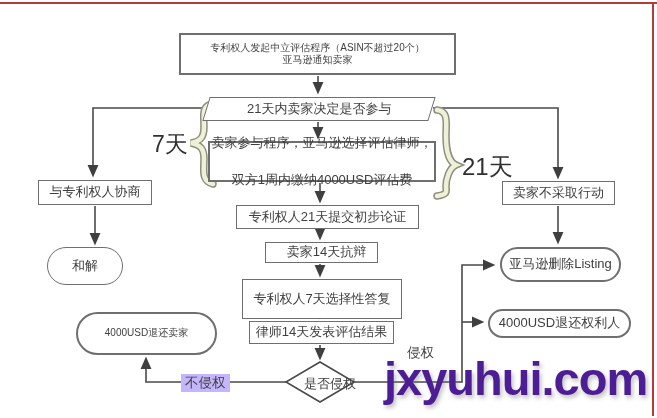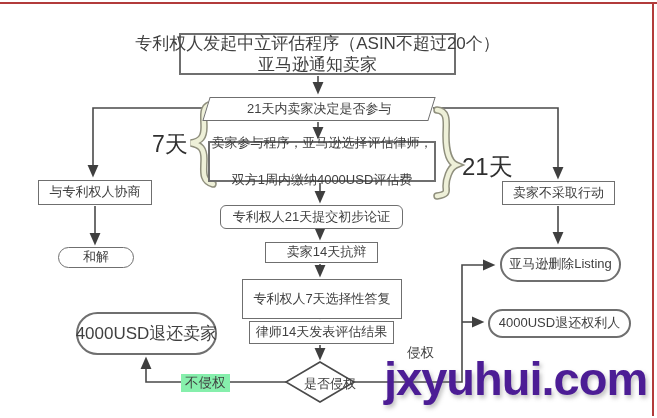--- a/index.html
+++ b/index.html
@@ -11,29 +11,29 @@
   .edge-right{position:absolute;right:3px;top:2px;width:2px;height:414px;}
   .node{
     position:absolute;display:flex;flex-direction:column;align-items:center;justify-content:center;
     background:#fff;border:2px solid #6f6f6f;box-sizing:border-box;
     font-size:13px;line-height:1.25;text-align:center;white-space:nowrap;
   }
   .stadium{border-radius:999px;}
   .para{transform:skewX(-17deg);}
   .para .unskew{transform:skewX(17deg);}
   .freelabel{position:absolute;background:transparent;font-size:13.5px;white-space:nowrap;}
-  .onLine{background:#86efac;padding:0 4px;}
+  .onLine{background:#c4b5fd;padding:0 4px;}
   .bigdays{position:absolute;font-size:23px;color:#2f2f2f;white-space:nowrap;}
   .diamond-label{position:absolute;left:284px;top:375px;width:72px;text-align:right;font-size:13px;white-space:nowrap;}
   .watermark{
     position:absolute;left:384px;top:351px;font-size:47px;font-weight:800;letter-spacing:-1px;
     text-shadow:2px 3px 4px rgba(120,120,120,0.45);white-space:nowrap;
   }
   svg.overlay{position:absolute;left:0;top:0;}
-  .two-line{font-size:17px;}
+  .two-line{font-size:10px;}
 </style>
 </head>
 <body>
 
 <div class="canvas">
 
   <div class="edge-top" style="background:#b23b3b;"></div>
   <div class="edge-right" style="background:#b23b3b;"></div>
 
   <svg class="overlay" width="657" height="418" viewBox="0 0 657 418">
@@ -78,25 +78,25 @@
 
   <div class="node two-line" style="left:208px;top:141px;width:228px;height:41px;font-size:13px;gap:20px;">
     <div>卖家参与程序，亚马逊选择评估律师，</div>
     <div>双方1周内缴纳4000USD评估费</div>
   </div>
 
   <div class="node" style="left:38px;top:180px;width:114px;height:25px;border-width:1.5px;">
     <div>与专利权人协商</div>
   </div>
 
-  <div class="node stadium" style="left:58px;top:247px;width:76px;height:21px;border-width:1.5px;">
+  <div class="node stadium" style="left:47px;top:247px;width:76px;height:38px;border-width:1.5px;">
     <div>和解</div>
   </div>
 
-  <div class="node" style="left:220px;top:205px;width:183px;height:24px;border-width:1.5px;border-radius:6px;">
+  <div class="node" style="left:236px;top:205px;width:183px;height:24px;border-width:1.5px;">
     <div>专利权人21天提交初步论证</div>
   </div>
 
   <div class="node" style="left:265px;top:242px;width:113px;height:21px;border-width:1.5px;padding-left:10px;">
     <div>卖家14天抗辩</div>
   </div>
 
   <div class="node" style="left:242px;top:279px;width:160px;height:40px;border-width:1.5px;">
     <div>专利权人7天选择性答复</div>
   </div>

